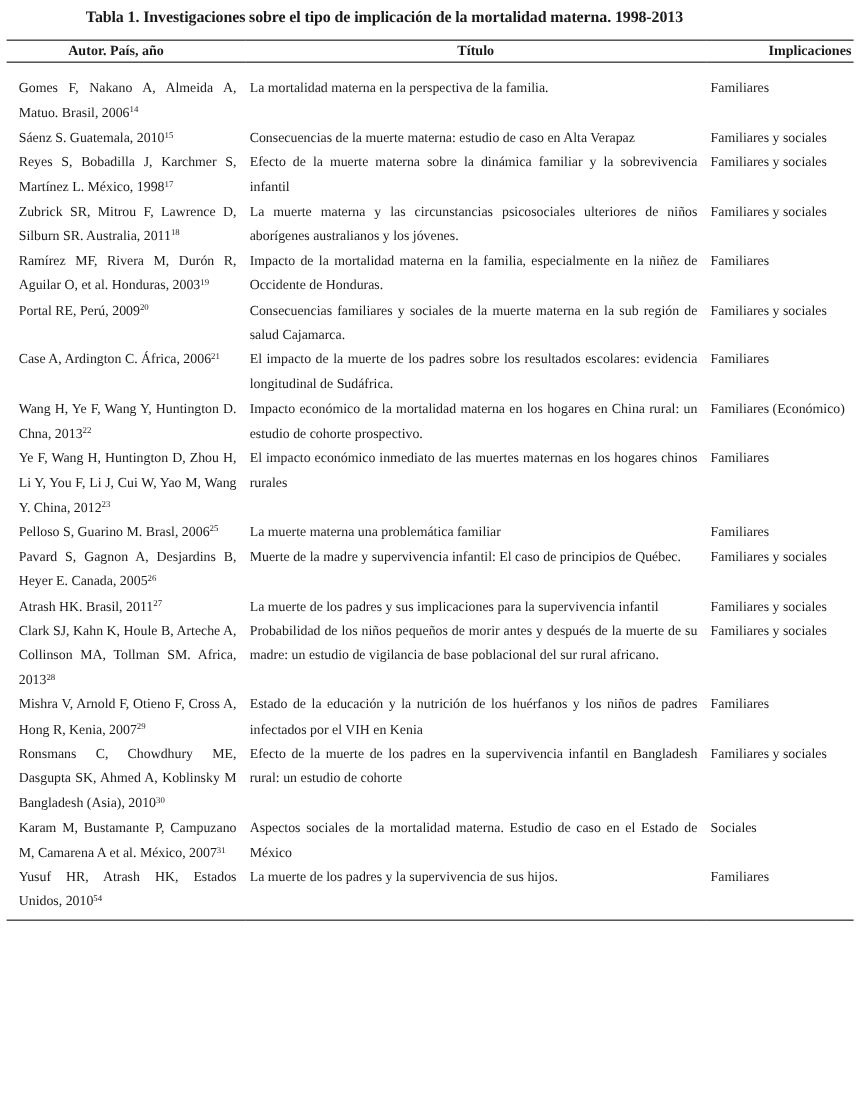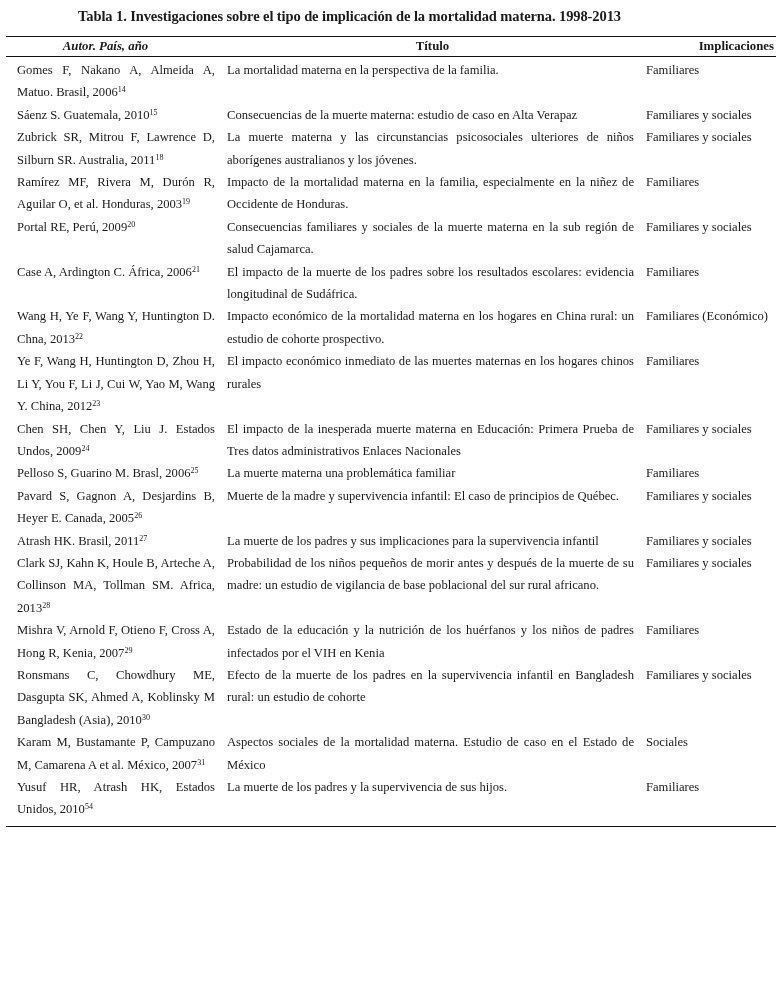--- a/index.html
+++ b/index.html
@@ -14,31 +14,31 @@
   }
   table {
     position: absolute; left: 6px; top: 36px; width: 770px;
     border-collapse: collapse; table-layout: fixed;
     font-size: 12.6px; line-height: 22.4px;
   }
   thead tr { border-top: 1.5px solid #111; border-bottom: 1.5px solid #111; }
   tbody tr:last-child td { padding-bottom: 5px; }
   table { border-bottom: 1.5px solid #111; }
   th { font-weight: bold; font-size: 12.8px; padding: 0; height: 19px; line-height: 19px; }
-  th.c1 { text-align: center; padding-right: 18px; font-style: italic; }
+  th.c1 { text-align: center; padding-right: 18px; }
   th.c2 { text-align: center; }
   th.c3 { text-align: right; padding-right: 2px; }
   td { vertical-align: top; padding: 0; }
   td.c1 { padding-left: 11px; padding-right: 8px; text-align: justify; text-align-last: left; }
   td.c2 { padding-left: 4px; padding-right: 8px; text-align: justify; text-align-last: left; }
   td.c3 { padding-left: 4px; font-family: Liberation Serif, serif; }
   col.c1 { width: 217px; }
   col.c2 { width: 419px; }
   col.c3 { width: 134px; }
-  tbody tr:first-child td { padding-top: 2px; margin-top: 25px; }
+  tbody tr:first-child td { padding-top: 12px; margin-top: 25px; }
   sup { font-size: 8px; line-height: 0; vertical-align: 4px; }
 </style>
 </head>
 <body>
 
 <div class="caption">Tabla 1. Investigaciones sobre el tipo de implicación de la mortalidad materna. 1998-2013</div>
 
 <table>
   <colgroup>
       <col class="c1">
@@ -57,20 +57,25 @@
         <td class="c1"><span>Gomes F, Nakano A, Almeida A, Matuo. Brasil, 2006</span><sup>14</sup></td>
         <td class="c2">La mortalidad materna en la perspectiva de la familia.</td>
         <td class="c3">Familiares</td>
       </tr>
       <tr>
         <td class="c1"><span>Sáenz S. Guatemala, 2010</span><sup>15</sup></td>
         <td class="c2">Consecuencias de la muerte materna: estudio de caso en Alta Verapaz</td>
         <td class="c3">Familiares y sociales</td>
       </tr>
       <tr>
+        <td class="c1"><span>Reyes S, Bobadilla J, Karchmer S, Martínez L. México, 1998</span><sup>17</sup></td>
+        <td class="c2">Efecto de la muerte materna sobre la dinámica familiar y la sobrevivencia infantil</td>
+        <td class="c3">Familiares y sociales</td>
+      </tr>
+      <tr>
         <td class="c1"><span>Zubrick SR, Mitrou F, Lawrence D, Silburn SR. Australia, 2011</span><sup>18</sup></td>
         <td class="c2">La muerte materna y las circunstancias psicosociales ulteriores de niños aborígenes australianos y los jóvenes.</td>
         <td class="c3">Familiares y sociales</td>
       </tr>
       <tr>
         <td class="c1"><span>Ramírez MF, Rivera M, Durón R, Aguilar O, et al. Honduras, 2003</span><sup>19</sup></td>
         <td class="c2">Impacto de la mortalidad materna en la familia, especialmente en la niñez de Occidente de Honduras.</td>
         <td class="c3">Familiares</td>
       </tr>
       <tr>
@@ -85,25 +90,20 @@
       </tr>
       <tr>
         <td class="c1"><span>Wang H, Ye F, Wang Y, Huntington D. Chna, 2013</span><sup>22</sup></td>
         <td class="c2">Impacto económico de la mortalidad materna en los hogares en China rural: un estudio de cohorte prospectivo.</td>
         <td class="c3">Familiares (Económico)</td>
       </tr>
       <tr>
         <td class="c1"><span>Ye F, Wang H, Huntington D, Zhou H, Li Y, You F, Li J, Cui W, Yao M, Wang Y. China, 2012</span><sup>23</sup></td>
         <td class="c2">El impacto económico inmediato de las muertes maternas en los hogares chinos rurales</td>
         <td class="c3">Familiares</td>
-      </tr>
-      <tr>
-        <td class="c1"><span>Chen SH, Chen Y, Liu J. Estados Undos, 2009</span><sup>24</sup></td>
-        <td class="c2">El impacto de la inesperada muerte materna en Educación: Primera Prueba de Tres datos administrativos Enlaces Nacionales</td>
-        <td class="c3">Familiares y sociales</td>
       </tr>
       <tr>
         <td class="c1"><span>Pelloso S, Guarino M. Brasl, 2006</span><sup>25</sup></td>
         <td class="c2">La muerte materna una problemática familiar</td>
         <td class="c3">Familiares</td>
       </tr>
       <tr>
         <td class="c1"><span>Pavard S, Gagnon A, Desjardins B, Heyer E. Canada, 2005</span><sup>26</sup></td>
         <td class="c2">Muerte de la madre y supervivencia infantil: El caso de principios de Québec.</td>
         <td class="c3">Familiares y sociales</td>

